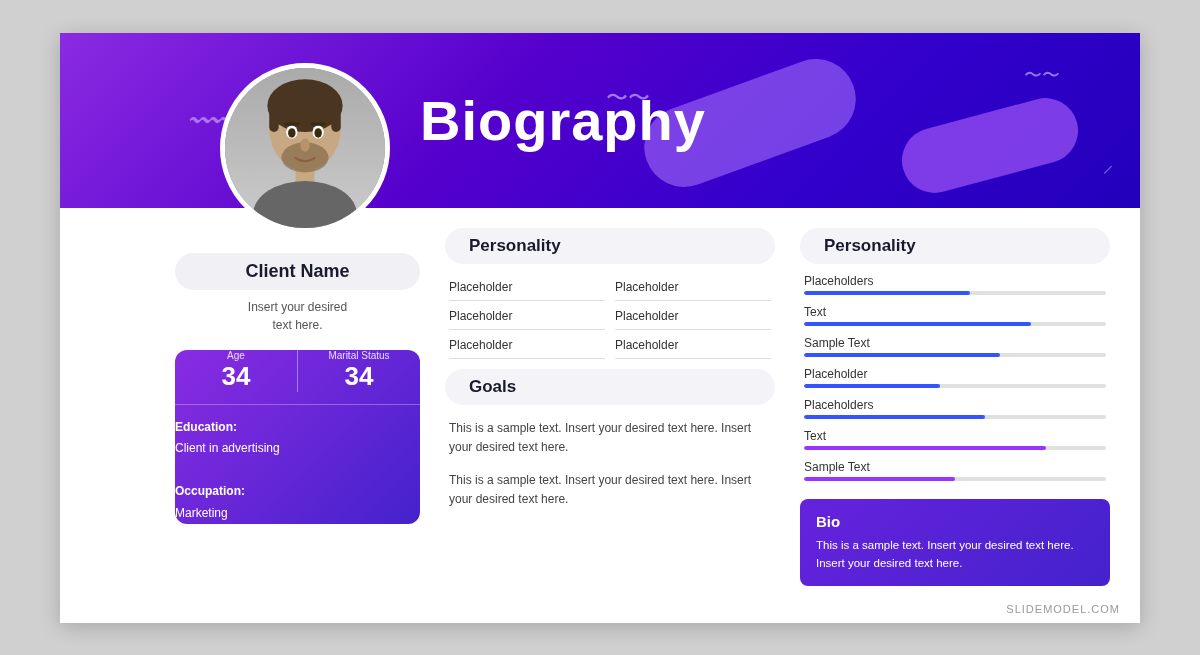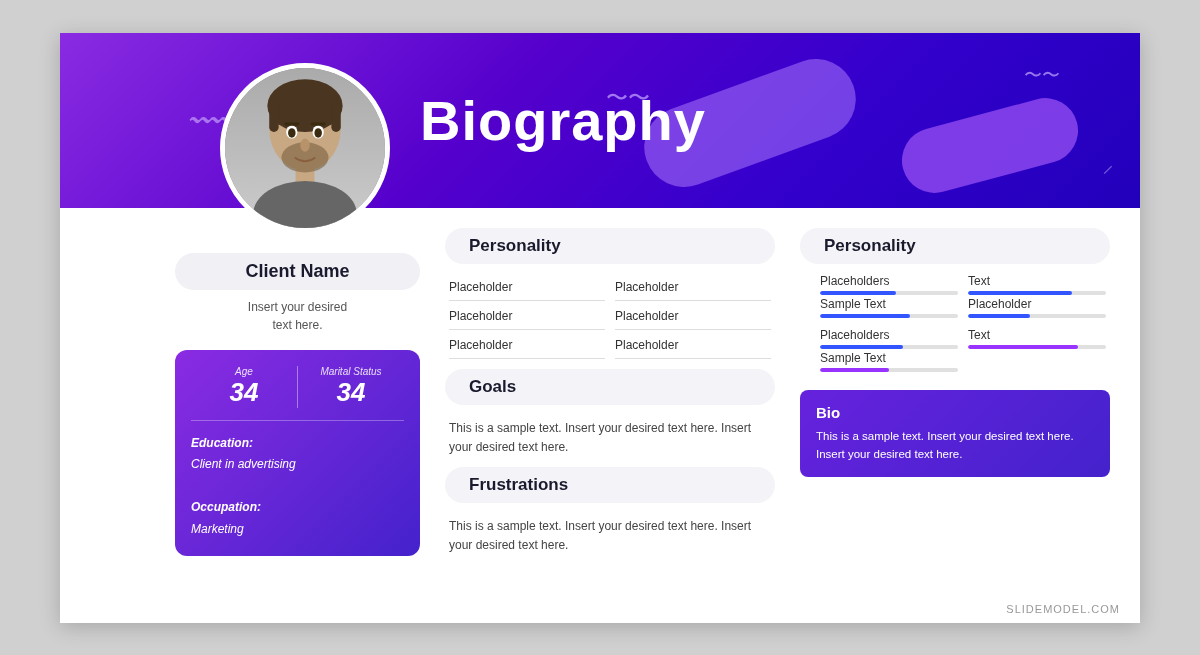--- a/index.html
+++ b/index.html
@@ -118,23 +118,21 @@
     .client-desc {
       text-align: center;
       color: #555;
       font-size: 12px;
       line-height: 1.5;
       margin-bottom: 16px;
     }
     .info-box {
       background: linear-gradient(135deg, #8a2be2, #4422cc);
       border-radius: 12px;
-      padding: 16px;
       color: #fff;
-      font-style: italic;
     }
     .info-stats {
       display: flex;
       border-bottom: 1px solid rgba(255,255,255,0.3);
       padding-bottom: 12px;
       margin-bottom: 12px;
     }
     .stat-item {
       flex: 1;
       text-align: center;
@@ -196,24 +194,23 @@
     }
     
     .right-panel {
       position: absolute;
       left: 740px;
       top: 195px;
       width: 310px;
     }
     .motivations-grid, .skills-grid {
       display: grid;
-      grid-template-columns: 1fr 1fr;
-      gap: 0 10px;
+      grid-template-columns: 1fr;
+      gap: 8px 10px;
       padding: 0 4px 8px 4px;
-      margin-left: 16px;
     }
     .meter-item {}
     .meter-label {
       font-size: 12px;
       color: #333;
       margin-bottom: 3px;
     }
     .meter-bar {
       height: 4px;
       border-radius: 2px;
@@ -344,23 +341,20 @@
         <div class="personality-item">Placeholder</div>
         <div class="personality-item">Placeholder</div>
         <div class="personality-item">Placeholder</div>
       </div>
 
     <div class="section-box">
       <span class="section-title">Goals</span>
     </div>
     <div class="goals-text">This is a sample text. Insert your desired text here. Insert your desired text here.</div>
 
-    <div class="section-box">
-      <span class="section-title">Frustrations</span>
-    </div>
     <div class="frustrations-text">This is a sample text. Insert your desired text here. Insert your desired text here.</div>
   </div>
 
   <div class="right-panel">
 
     <div class="section-box">
       <span class="section-title">Personality</span>
     </div>
     <div class="motivations-grid" id="motivations-grid">
         <div class="meter-item">

